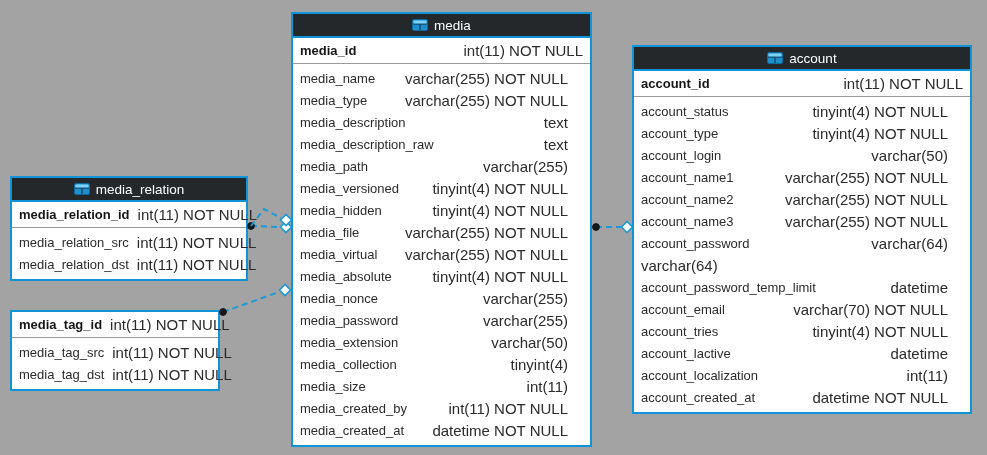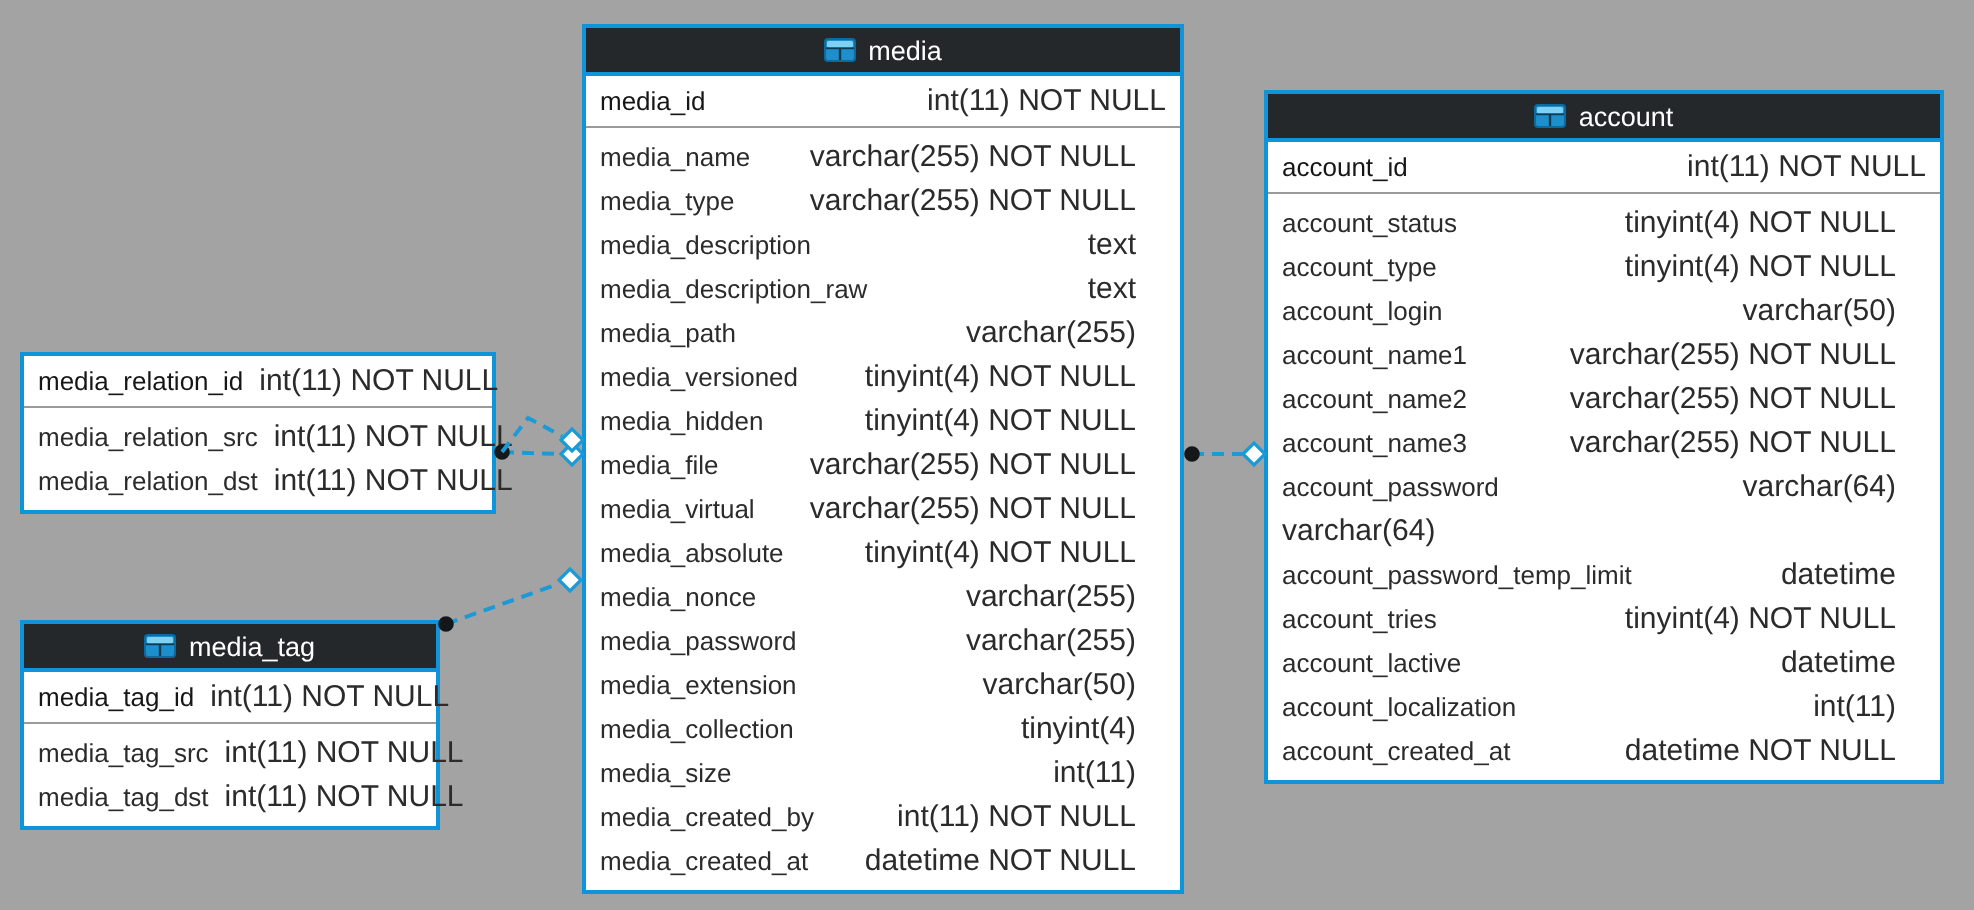--- a/index.html
+++ b/index.html
@@ -15,21 +15,21 @@
   .tbl-header{
     height:22px;background:var(--header-bg,#24282b);color:#fff;
     display:flex;align-items:center;justify-content:center;gap:6px;
     font-size:13.5px;border-bottom:2px solid var(--accent,#0f94d9);
   }
   .tbl-icon{display:inline-flex;align-items:center;}
   .pk-row{
     height:25px;display:flex;align-items:center;justify-content:space-between;
     padding:0 7px;border-bottom:1px solid #9a9a9a;gap:8px;
   }
-  .pk-row .f-name{font-weight:normal;color:#161616;}
+  .pk-row .f-name{font-weight:bold;color:#161616;}
   .tbl-body{padding:3px 15px 4px 0;}
   .row{
     height:22px;display:flex;align-items:center;justify-content:space-between;
     padding:0 7px;gap:8px;
   }
   .f-name{font-size:13px;color:var(--text,#2b2b2b);white-space:nowrap;}
   .f-type{font-size:15px;color:var(--text,#2b2b2b);white-space:nowrap;text-align:right;}
   .conn-line{fill:none;stroke:var(--line,#1b9ad6);stroke-width:2;stroke-dasharray:6 4;}
   .conn-dot{fill:#15181a;stroke:#15181a;}
   .conn-diamond{fill:#ffffff;stroke:var(--line,#1b9ad6);stroke-width:1.6;}
@@ -140,47 +140,47 @@
     <span class="f-name">media_created_by</span>
     <span class="f-type">int(11) NOT NULL</span>
   </div>
         <div class="row">
     <span class="f-name">media_created_at</span>
     <span class="f-type">datetime NOT NULL</span>
   </div>
       </div>
   </div>
     <div class="tbl" style="left: 10px; top: 176px; width: 238px;">
-    <div class="pk-row">
-      <span class="f-name">media_relation_id</span>
-      <span class="f-type">int(11) NOT NULL</span>
-    </div>
-    <div class="tbl-body">
-        <div class="row">
-    <span class="f-name">media_relation_src</span>
-    <span class="f-type">int(11) NOT NULL</span>
-  </div>
-        <div class="row">
-    <span class="f-name">media_relation_dst</span>
-    <span class="f-type">int(11) NOT NULL</span>
-  </div>
-      </div>
-  </div>
-    <div class="tbl" style="left: 10px; top: 310px; width: 210px;">
     <div class="tbl-header">
       <span class="tbl-icon">
         <svg width="16" height="12" viewBox="0 0 16 12">
           <rect x="0.5" y="0.5" width="15" height="11" rx="1.5" fill="#1e8fcd" stroke="#0b6aa0"></rect>
           <rect x="1.5" y="1.5" width="13" height="3.2" rx="0.8" fill="#7ed0f5"></rect>
           <rect x="7.4" y="5.4" width="1.2" height="5.6" fill="#123a52"></rect>
           <rect x="1" y="4.7" width="14" height="0.9" fill="#123a52"></rect>
         </svg>
       </span>
-      <span class="tbl-title">media_tag</span>
-    </div>
+      <span class="tbl-title">media_relation</span>
+    </div>
+    <div class="pk-row">
+      <span class="f-name">media_relation_id</span>
+      <span class="f-type">int(11) NOT NULL</span>
+    </div>
+    <div class="tbl-body">
+        <div class="row">
+    <span class="f-name">media_relation_src</span>
+    <span class="f-type">int(11) NOT NULL</span>
+  </div>
+        <div class="row">
+    <span class="f-name">media_relation_dst</span>
+    <span class="f-type">int(11) NOT NULL</span>
+  </div>
+      </div>
+  </div>
+    <div class="tbl" style="left: 10px; top: 310px; width: 210px;">
     <div class="pk-row">
       <span class="f-name">media_tag_id</span>
       <span class="f-type">int(11) NOT NULL</span>
     </div>
     <div class="tbl-body">
         <div class="row">
     <span class="f-name">media_tag_src</span>
     <span class="f-type">int(11) NOT NULL</span>
   </div>
         <div class="row">
@@ -235,20 +235,24 @@
     <span class="f-type">varchar(64)</span>
   </div>
         <div class="row">
     <span class="f-type">varchar(64)</span>
   </div>
         <div class="row">
     <span class="f-name">account_password_temp_limit</span>
     <span class="f-type">datetime</span>
   </div>
         <div class="row">
+    <span class="f-name">account_email</span>
+    <span class="f-type">varchar(70) NOT NULL</span>
+  </div>
+        <div class="row">
     <span class="f-name">account_tries</span>
     <span class="f-type">tinyint(4) NOT NULL</span>
   </div>
         <div class="row">
     <span class="f-name">account_lactive</span>
     <span class="f-type">datetime</span>
   </div>
         <div class="row">
     <span class="f-name">account_localization</span>
     <span class="f-type">int(11)</span>

